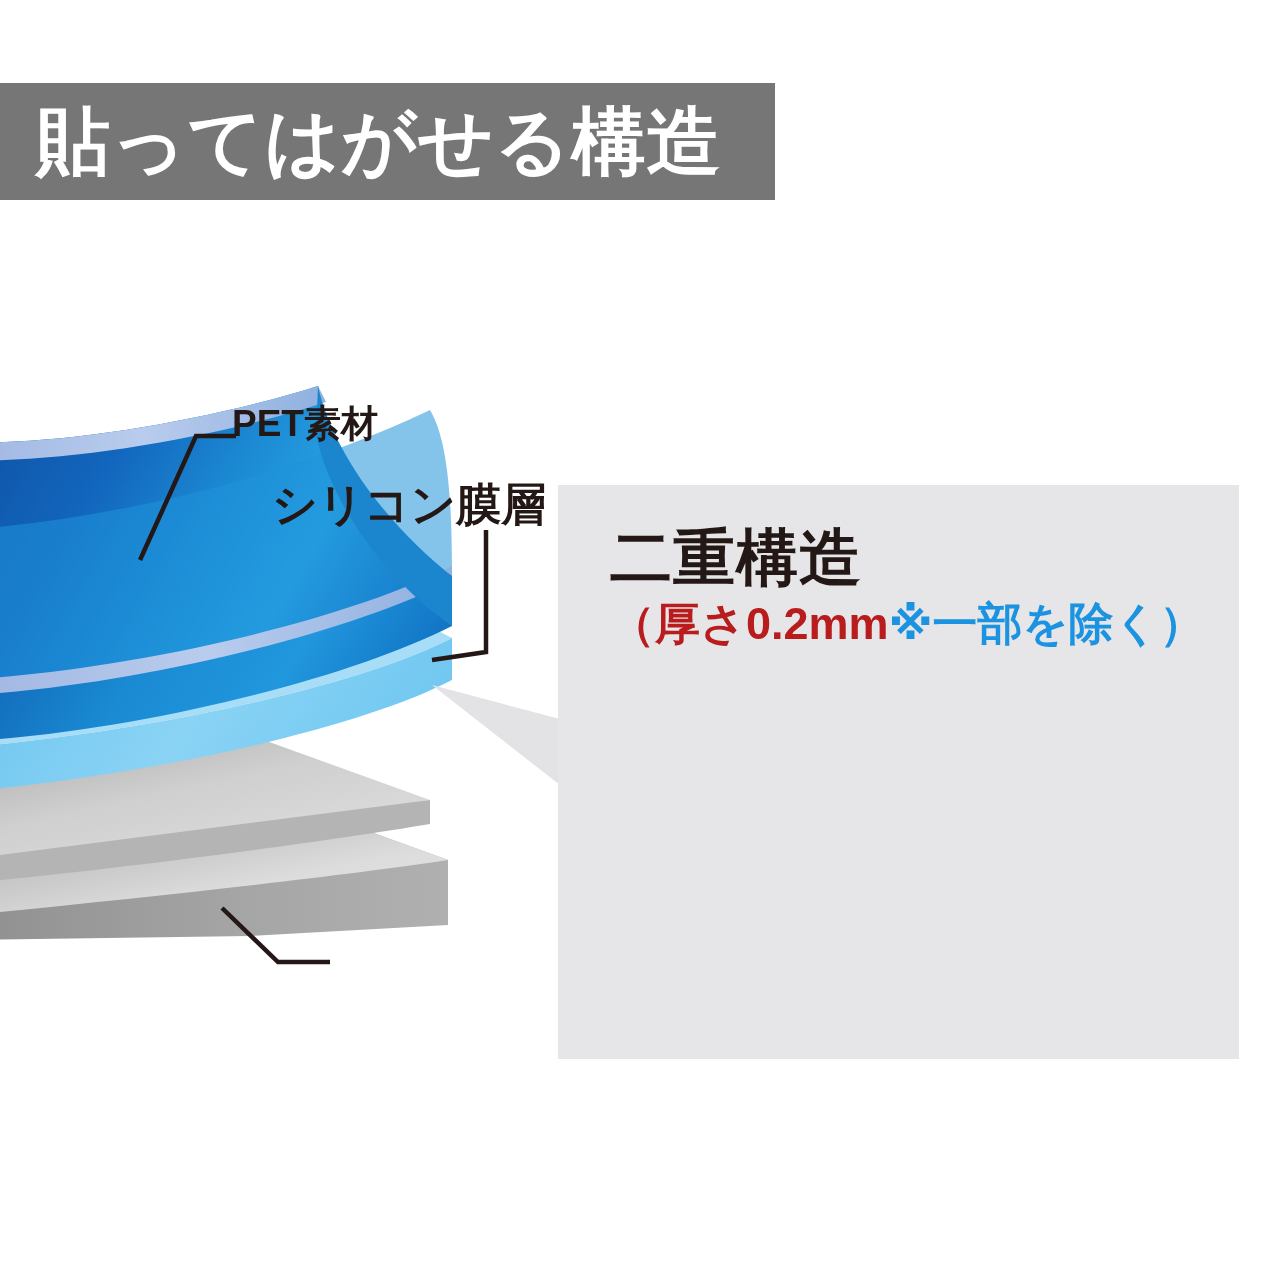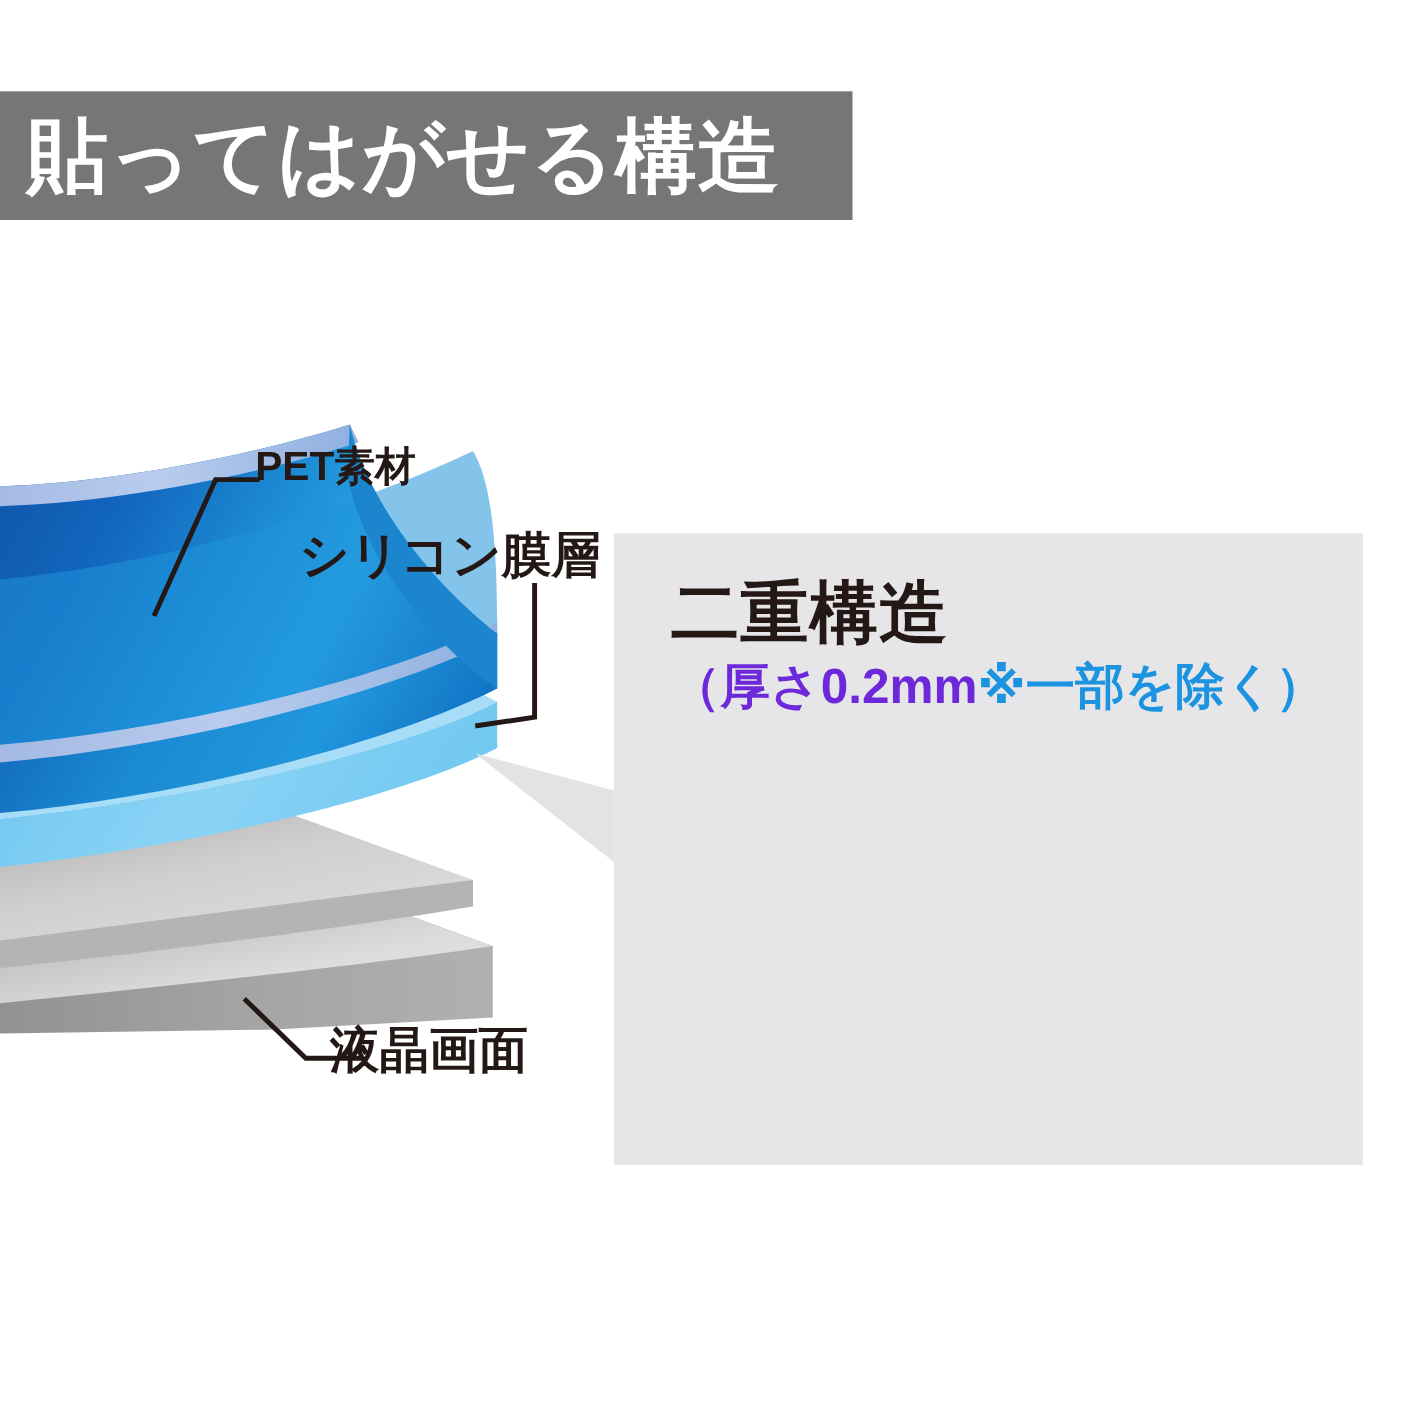--- a/index.html
+++ b/index.html
@@ -30,21 +30,21 @@
     background: #767676;
     display: flex;
     align-items: center;
   }
   .banner-title {
     color: #ffffff;
     font-size: 74px;
     font-weight: bold;
     letter-spacing: 1px;
     line-height: 1;
-    padding-left: 24px;
+    padding-left: 36px;
     white-space: nowrap;
   }
 
   
   .illustration {
     position: absolute;
     left: 0;
     top: 380px;
     width: 620px;
     height: 640px;
@@ -84,21 +84,21 @@
     white-space: nowrap;
     font-family: Liberation Serif, serif;
   }
   .panel-subheading {
     font-size: 45px;
     font-weight: bold;
     line-height: 1.1;
     margin: 0 0 24px 0;
     white-space: nowrap;
   }
-  .sub-dark { color: #6d28d9; }
+  .sub-dark { color: #b91c1c; }
   .sub-blue { color: #1b93e0; }
   .panel-body {
     color: #231815;
     font-size: 44px;
     font-weight: bold;
     line-height: 1.38;
     margin: 0;
     letter-spacing: 0px;
   }
 </style>
@@ -198,21 +198,20 @@
       <path d="M 222 528 L 278 582 L 330 582"></path>
     </g>
 
     <path d="M 432 305 L 620 355 L 620 452 Z" fill="#e3e3e5"></path>
   </svg>
 
   <div class="callout callout-pet">PET素材</div>
 
   <div class="callout callout-silicon">シリコン膜層</div>
 
-  <div class="callout callout-lcd">液晶画面</div>
 
   <div class="panel">
     <div class="panel-inner">
       <h2 class="panel-heading">二重構造</h2>
 
       <div class="panel-subheading">
         <span class="sub-dark">（厚さ0.2mm</span><span class="sub-blue">※一部を除く）</span>
       </div>
 
     </div>

